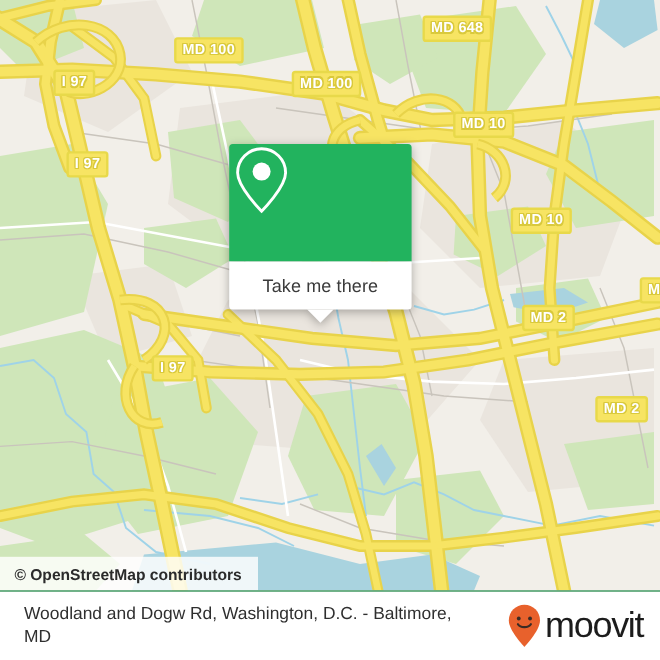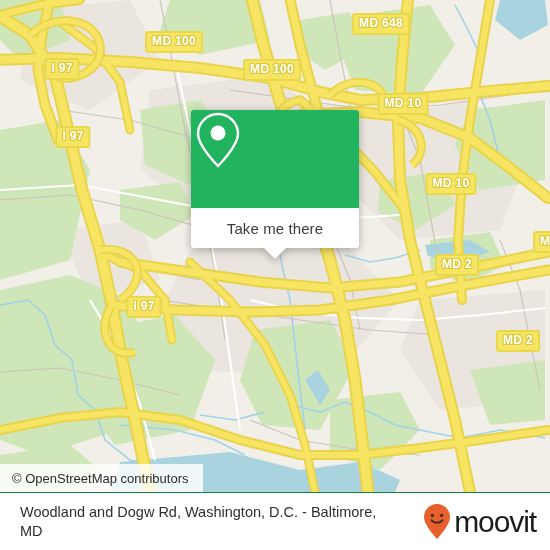--- a/index.html
+++ b/index.html
@@ -34,21 +34,21 @@
        1px  0   0 #d9c93d, -1px  0   0 #d9c93d,
        0    1px 0 #d9c93d,  0   -1px 0 #d9c93d,
        1px  1px 0 #d9c93d, -1px  1px 0 #d9c93d,
        1px -1px 0 #d9c93d, -1px -1px 0 #d9c93d;
     transform:translate(-50%,-50%);
     margin-left:32px;
   }
 
   
   #popup{
-    position:absolute;left:191px;top:110px;width:168px;
+    position:absolute;left:191px;top:120px;width:152px;
     filter:drop-shadow(0 2px 4px rgba(0,0,0,.30));
   }
   #popup-head{
     height:98px;background:#22b35e;
     border-radius:3px 3px 0 0;
     display:flex;align-items:center;justify-content:center;
   }
   #popup-foot{
     background:#ffffff;height:40px;
     border-radius:0 0 3px 3px;
@@ -66,21 +66,21 @@
   }
 
   
   #attrib{
     position:absolute;left:0;top:464px;height:28px;
     background:rgba(255,255,255,.82);
     display:flex;align-items:center;
     padding-left:12px;padding-right:14px;
     box-sizing:border-box;
   }
-  #attrib span{font-size:13px;color:#2b2b2b;}
+  #attrib span{font-size:13px;color:#2b2b2b;font-weight:bold;}
 
   
   #footer{
     position:absolute;left:0;top:492px;width:550px;height:58px;
     background:#ffffff;
     border-top:1px solid #15803d;
     display:flex;align-items:center;justify-content:space-between;
     box-sizing:border-box;padding:0 14px 0 20px;
   }
   #footer-title{

